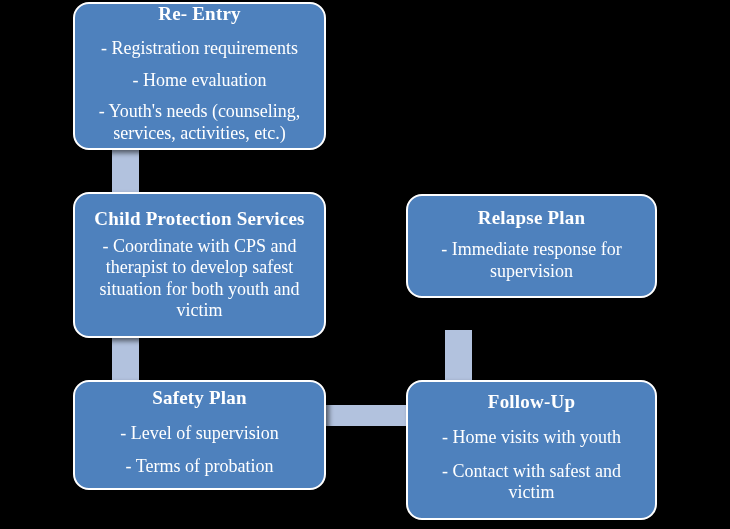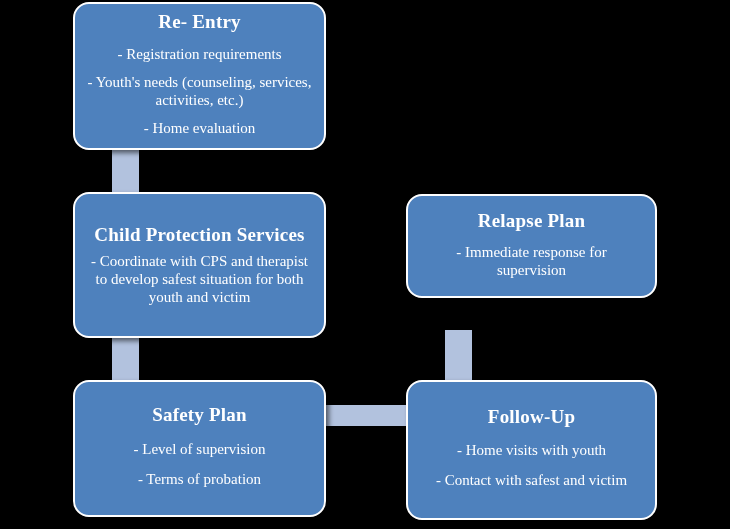--- a/index.html
+++ b/index.html
@@ -46,31 +46,31 @@
   }
 
   .node-title {
     font-weight: bold;
     font-size: 19px;
     line-height: 1.25;
     margin-bottom: 7px;
     letter-spacing: 0.2px;
   }
   .node-line {
-    font-size: 15px;
+    font-size: 18px;
     line-height: 1.2;
     margin: 4px 0;
     max-width: 100%;
   }
 
   
   #node-re-entry       { left: 73px;  top: 2px;   width: 253px; height: 148px; }
   #node-cps            { left: 73px;  top: 192px; width: 253px; height: 146px; }
   #node-relapse        { left: 406px; top: 194px; width: 251px; height: 104px; }
-  #node-safety         { left: 73px;  top: 380px; width: 253px; height: 137px; }
+  #node-safety         { left: 73px;  top: 380px; width: 253px; height: 110px; }
   #node-follow-up      { left: 406px; top: 380px; width: 251px; height: 140px; }
 
   #node-cps .node-title { font-size: 19px; margin-bottom: 4px; }
   #node-cps .node-line  { margin: 1px 0; }
   #node-re-entry .node-line { margin: 5px 0; }
   #node-relapse .node-title { margin-bottom: 6px; }
   #node-follow-up .node-line { margin: 6px 0; }
   #node-safety .node-line { margin: 6px 0; }
 </style>
 </head>
@@ -79,22 +79,22 @@
 <div id="canvas">
 
   <div class="connector conn-reentry-cps"></div>
   <div class="connector conn-cps-safety"></div>
   <div class="connector conn-relapse-follow"></div>
   <div class="connector conn-safety-follow"></div>
 
   <div class="node" id="node-re-entry">
     <div class="node-title">Re- Entry</div>
     <div class="node-line">- Registration requirements</div>
+    <div class="node-line">- Home evaluation</div>
     <div class="node-line">- Youth's needs (counseling, services, activities, etc.)</div>
-    <div class="node-line">- Home evaluation</div>
   </div>
 
   <div class="node" id="node-cps">
     <div class="node-title">Child Protection Services</div>
     <div class="node-line">- Coordinate with CPS and therapist to develop safest situation for both youth and victim</div>
   </div>
 
   <div class="node" id="node-relapse">
     <div class="node-title">Relapse Plan</div>
     <div class="node-line">- Immediate response for supervision</div>

